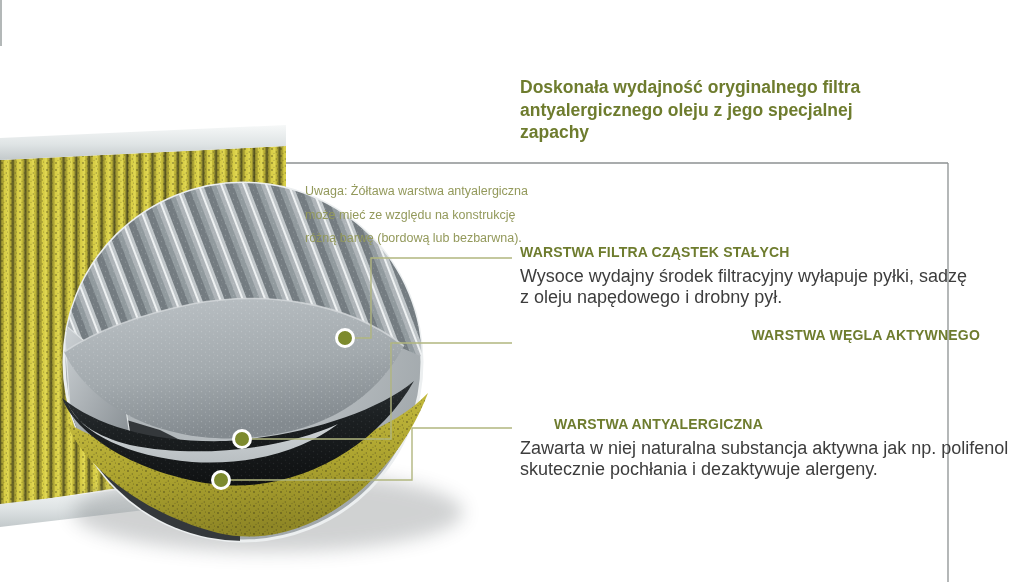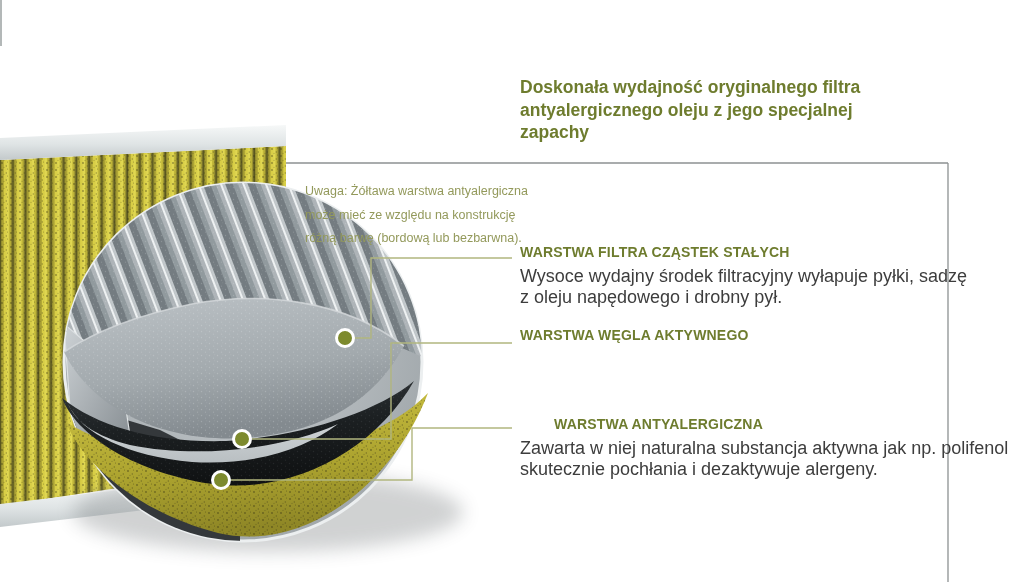--- a/index.html
+++ b/index.html
@@ -21,21 +21,21 @@
   }
   .note div{white-space:nowrap;}
   .section{width:460px;left:520px;}
   .section .title{
     font-size:14px;line-height:14px;font-weight:700;letter-spacing:.2px;
     margin:0 0 7px 0;white-space:nowrap;
   }
   .section .body{font-size:18px;line-height:21px;}
   .section .body div{white-space:nowrap;}
   #sec1{top:245px;}
-  #sec2{top:328px;}
+  #sec2{top:328px;text-align:right;}
   #sec3{top:417px;}
 </style>
 </head>
 <body>
 
 <svg id="art" width="1016" height="582" viewBox="0 0 1016 582">
   <defs>
     <linearGradient id="bandGrad" x1="0" y1="0" x2="0" y2="1">
       <stop offset="0" stop-color="#f6f8f8"></stop>
       <stop offset="0.55" stop-color="#dfe4e5"></stop>

